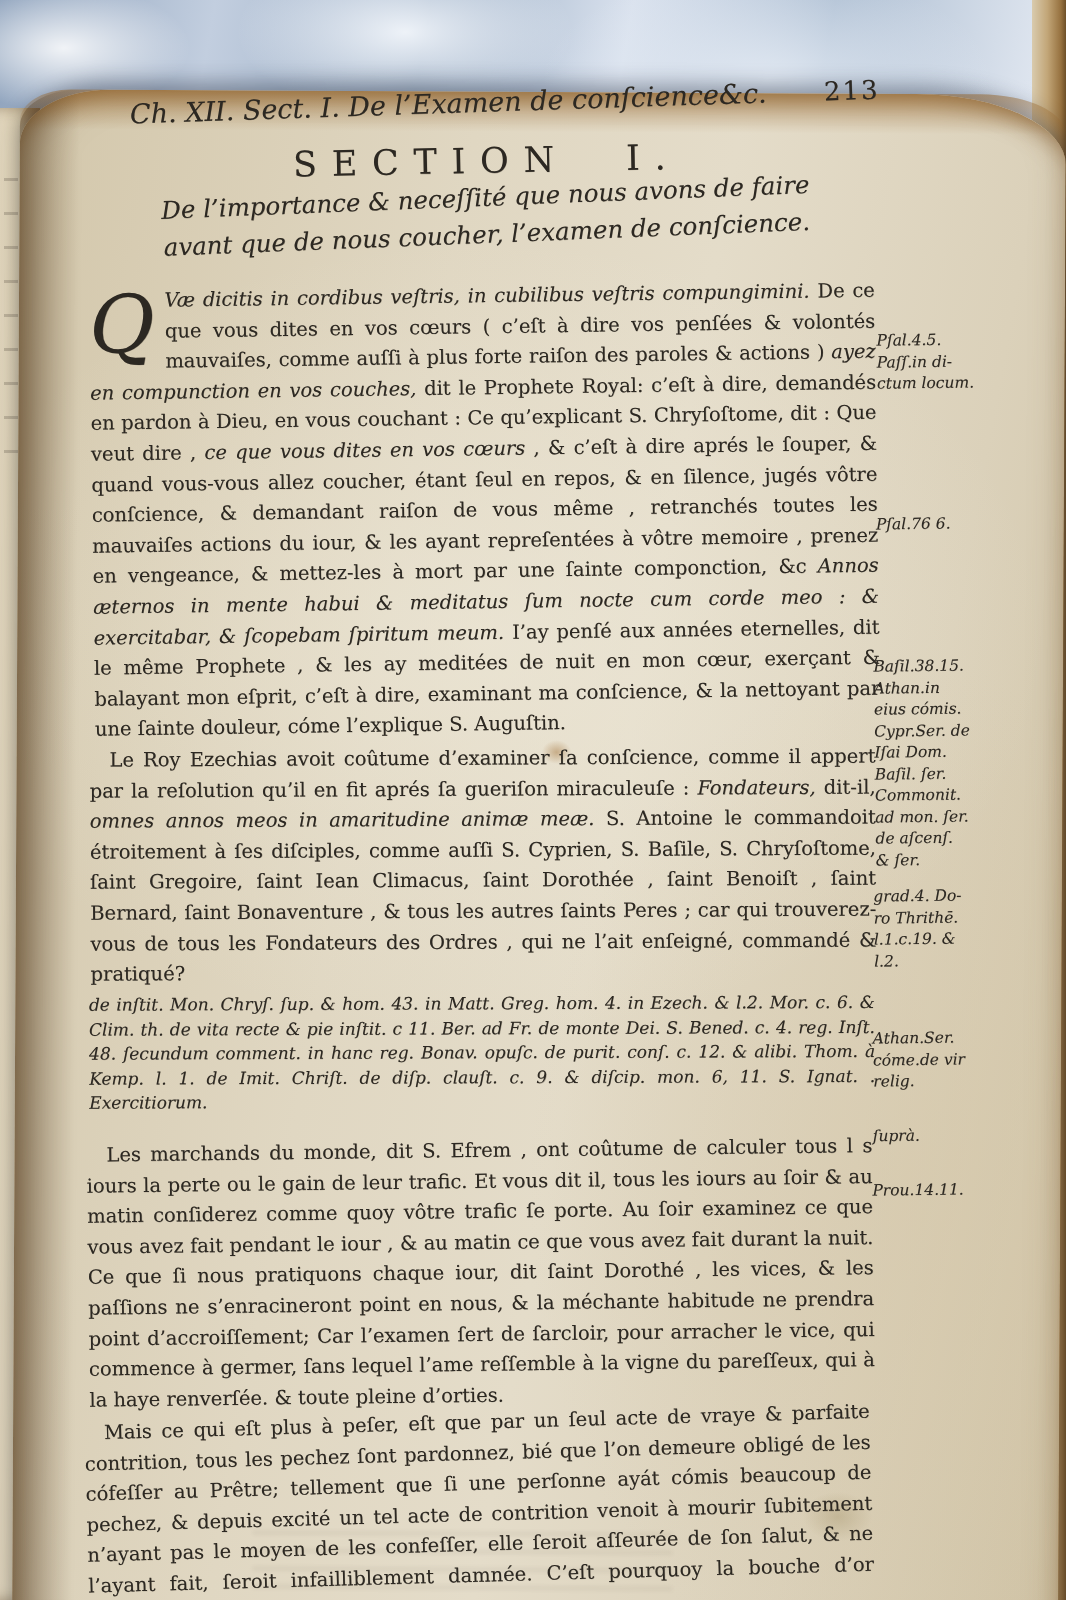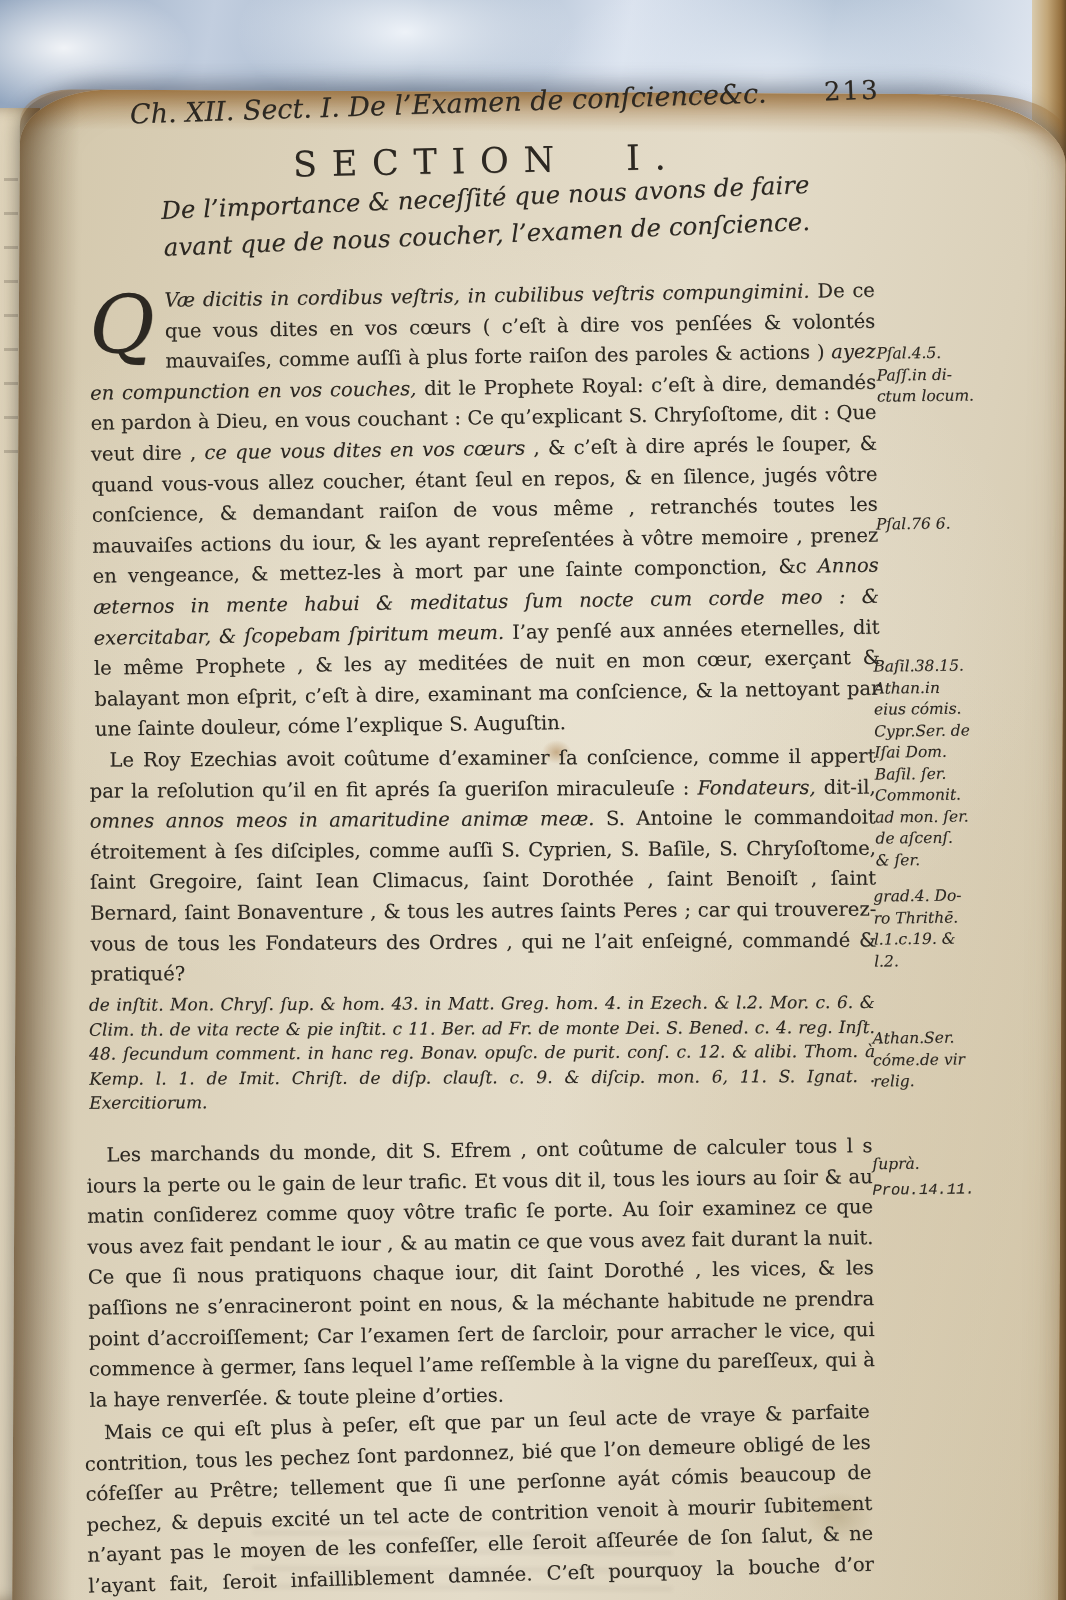--- a/index.html
+++ b/index.html
@@ -99,27 +99,27 @@
     font-style:italic;
   }
 
   
   .margin-notes{
     position:absolute;left:852px;top:0;width:168px;
     font-style:italic;font-size:15.5px;line-height:21.5px;color:#2c2822;
     text-shadow:.3px .3px .5px rgba(45,38,25,.3);
   }
   .mnote{position:absolute;left:6px;transform:rotate(-1deg);}
-  .mn1{top:249px;}
+  .mn1{top:236px;}
   .mn2{top:420px;text-align:center;}
   .mn3{top:562px;}
   .mn4{top:792px;}
   .mn5{top:934px;}
-  .mn6{top:1032px;margin-top:28px;}
-  .mn7{top:1086px;font-family:Liberation Mono, monospace;}
+  .mn6{top:1032px;}
+  .mn7{top:1086px;}
 </style>
 </head>
 <body>
 
 <div class="photo">
   <div class="fore-edge"></div>
   <div class="opposite-page">
     <div class="ghost-marks"></div>
   </div>
 

